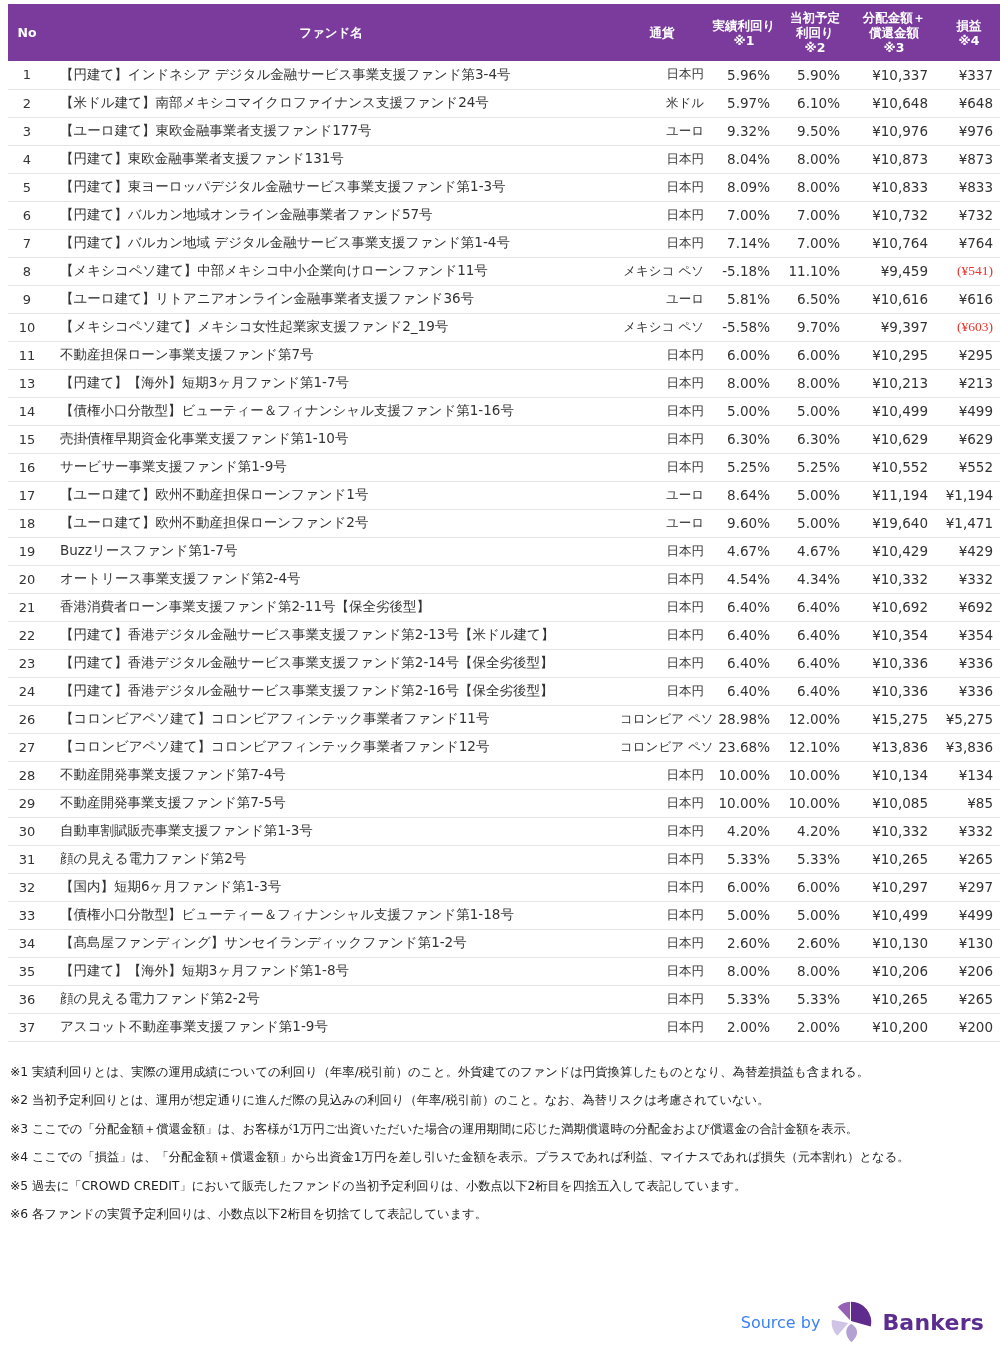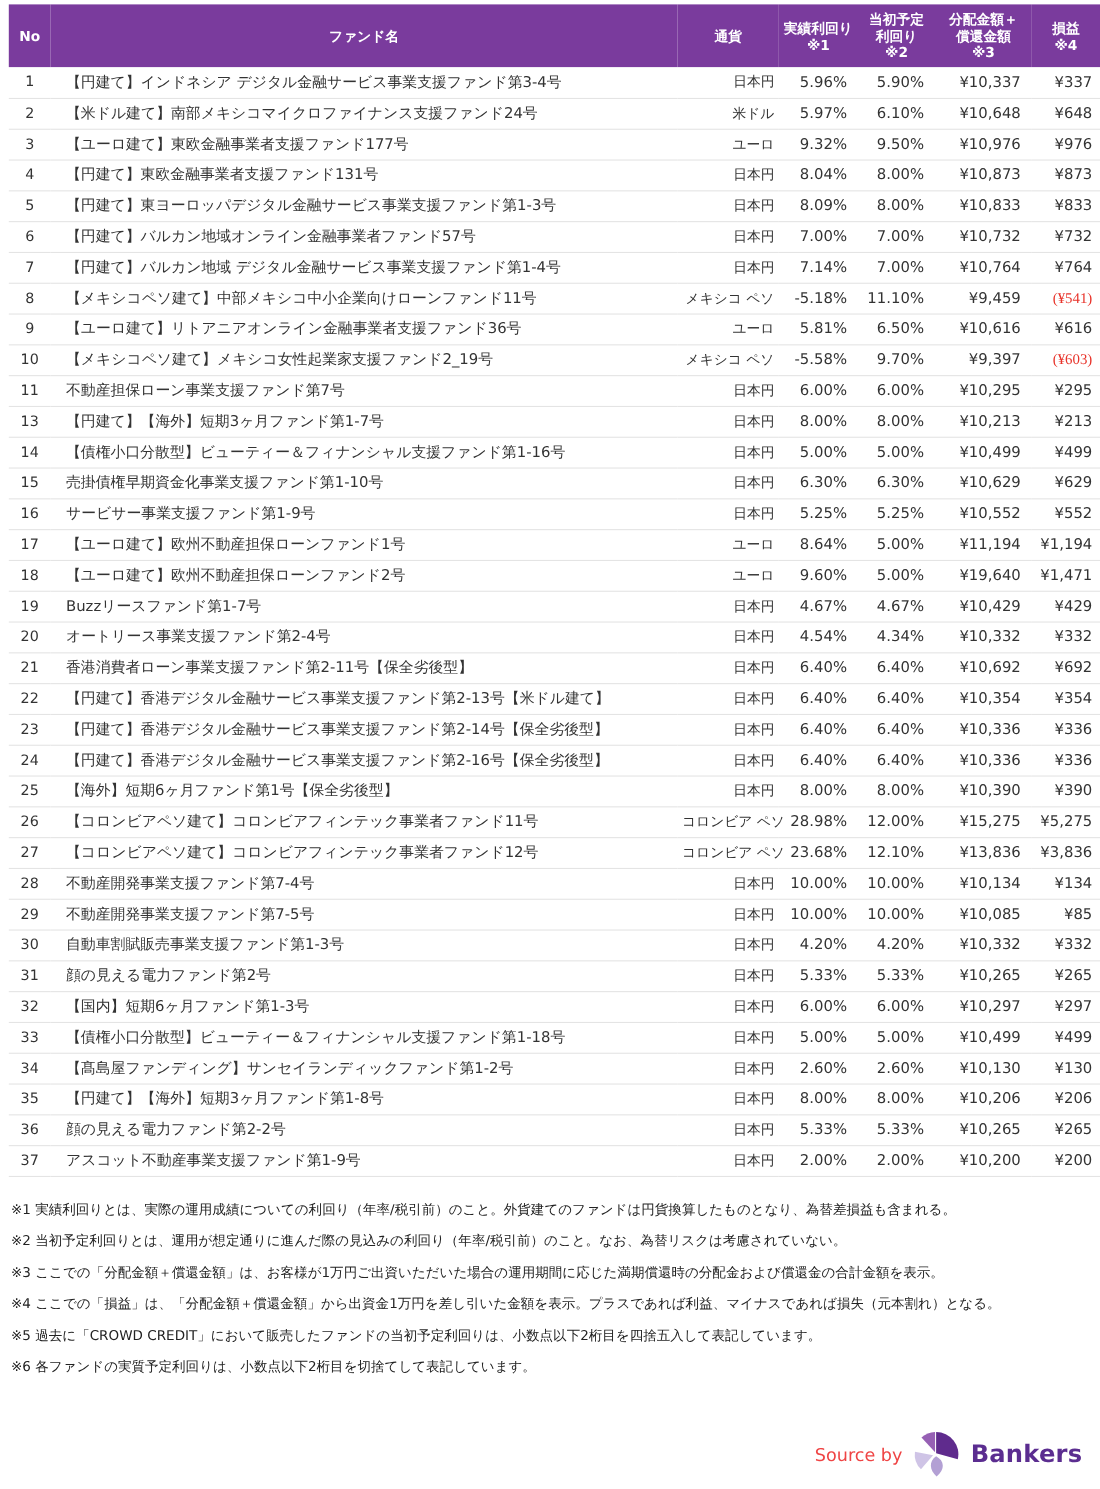--- a/index.html
+++ b/index.html
@@ -62,21 +62,21 @@
   }
 
   .footer{
     position:absolute;
     right:16px;
     bottom:10px;
     display:flex;
     align-items:center;
     gap:9px;
   }
-  .source-by{font-size:16px;color:#ef4444;}
+  .source-by{font-size:16px;color:#3b82f6;}
   .brand-icon{width:44px;height:44px;display:inline-block;}
   .brand-icon svg{width:44px;height:44px;display:block;}
   .brand-name{
     font-size:22px;
     font-weight:bold;
     color:var(--brand);
     letter-spacing:0.2px;
   }
 </style>
 </head>
@@ -327,29 +327,20 @@
         <tr>
           <td class="c-no">24</td>
           <td class="c-name">【円建て】香港デジタル金融サービス事業支援ファンド第2-16号【保全劣後型】</td>
           <td class="c-currency">日本円</td>
           <td class="c-num">6.40%</td>
           <td class="c-num">6.40%</td>
           <td class="c-num">¥10,336</td>
           <td class="c-profit">¥336</td>
         </tr>
         <tr>
-          <td class="c-no">25</td>
-          <td class="c-name">【海外】短期6ヶ月ファンド第1号【保全劣後型】</td>
-          <td class="c-currency">日本円</td>
-          <td class="c-num">8.00%</td>
-          <td class="c-num">8.00%</td>
-          <td class="c-num">¥10,390</td>
-          <td class="c-profit">¥390</td>
-        </tr>
-        <tr>
           <td class="c-no">26</td>
           <td class="c-name">【コロンビアペソ建て】コロンビアフィンテック事業者ファンド11号</td>
           <td class="c-currency">コロンビア ペソ</td>
           <td class="c-num">28.98%</td>
           <td class="c-num">12.00%</td>
           <td class="c-num">¥15,275</td>
           <td class="c-profit">¥5,275</td>
         </tr>
         <tr>
           <td class="c-no">27</td>

